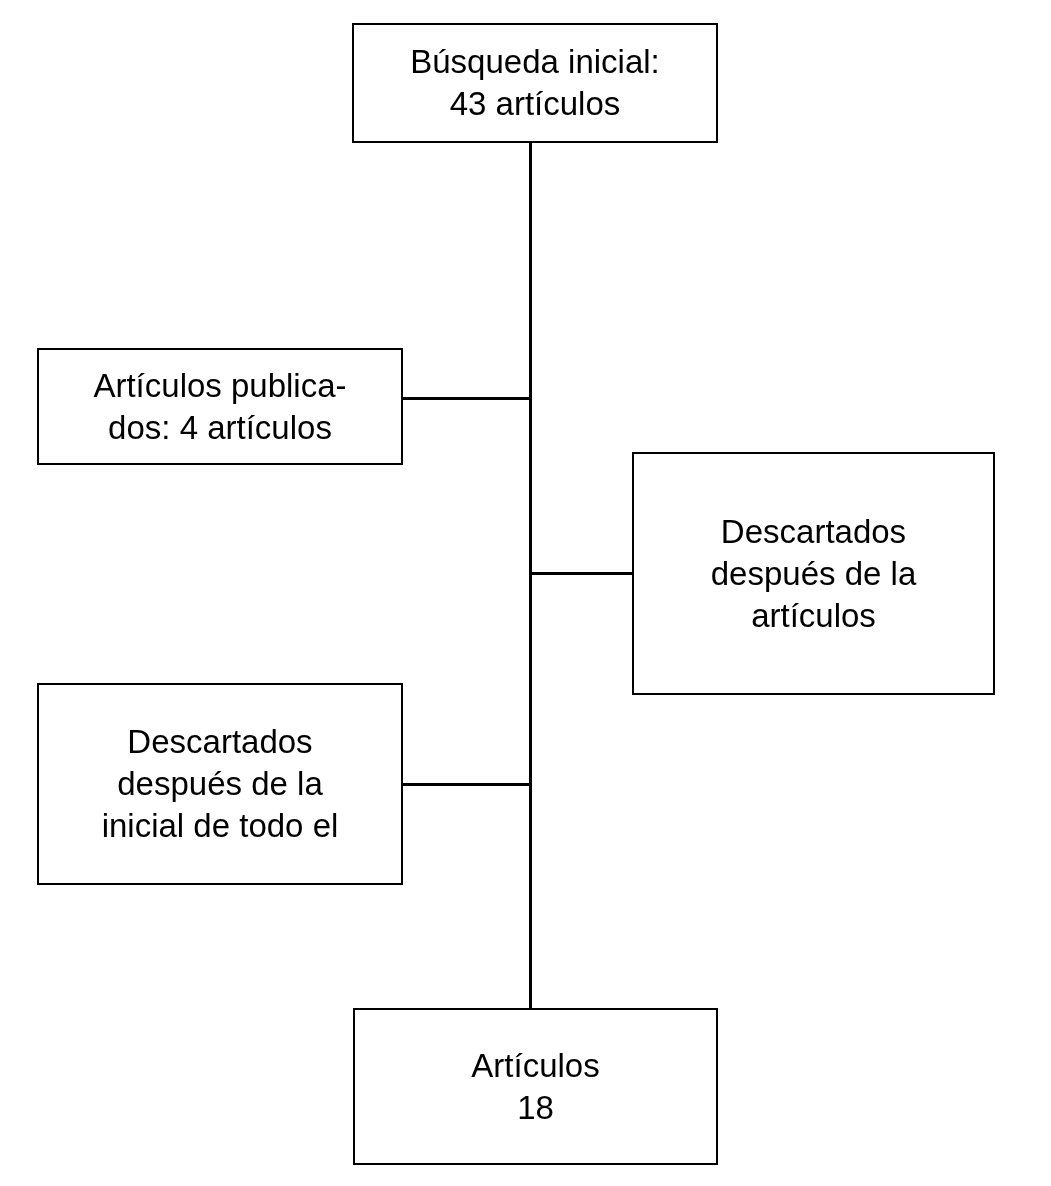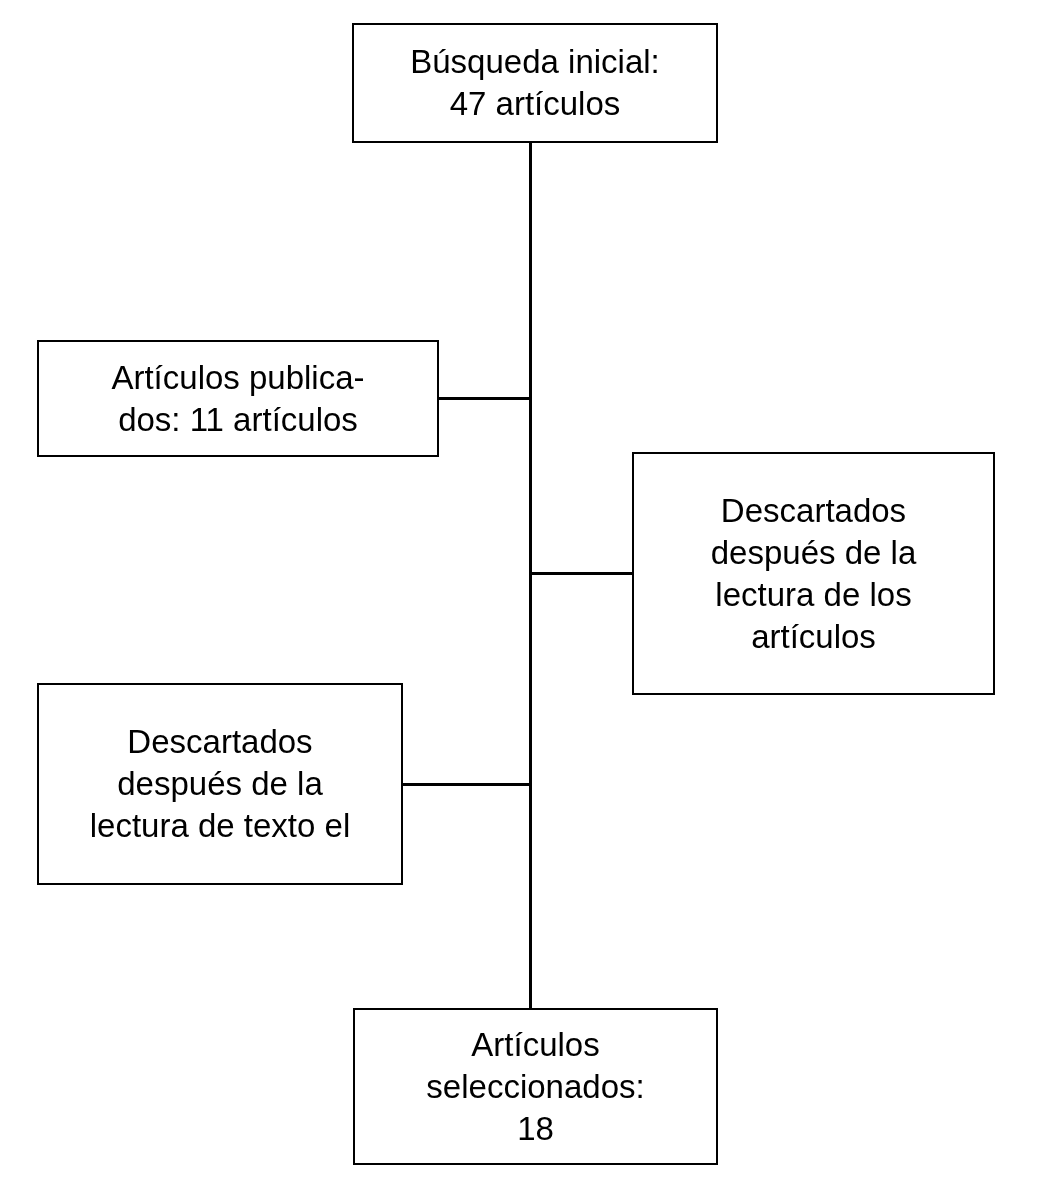--- a/index.html
+++ b/index.html
@@ -23,21 +23,21 @@
     display: flex;
     flex-direction: column;
     justify-content: center;
     align-items: center;
     text-align: center;
     font-size: 33px;
     line-height: 42px;
     white-space: nowrap;
   }
   .box-initial    { left: 352px; top: 23px;   width: 366px; height: 120px; }
-  .box-published  { left: 37px;  top: 340px;  width: 402px; height: 117px; }
+  .box-published  { left: 37px;  top: 348px;  width: 366px; height: 117px; }
   .box-abstracts  { left: 632px; top: 452px;  width: 363px; height: 243px; }
   .box-fulltext   { left: 37px;  top: 683px;  width: 366px; height: 202px; }
   .box-selected   { left: 353px; top: 1008px; width: 365px; height: 157px; }
   .connector {
     position: absolute;
     background: #000000;
   }
   .conn-trunk            { left: 529px; top: 143px; width: 2.5px; height: 865px; }
   .conn-branch-published { left: 403px; top: 397px; width: 127px; height: 2.5px; }
   .conn-branch-abstracts { left: 530px; top: 572px; width: 102px; height: 2.5px; }
@@ -48,40 +48,38 @@
 
 <div class="canvas">
 
   <div class="connector conn-trunk"></div>
   <div class="connector conn-branch-published"></div>
   <div class="connector conn-branch-abstracts"></div>
   <div class="connector conn-branch-fulltext"></div>
 
   <div class="box box-initial">
     <div>Búsqueda inicial:</div>
-    <div>47 artículos</div>
+    <div>43 artículos</div>
   </div>
 
   <div class="box box-published">
     <div>Artículos publica-</div>
-    <div>dos: 11 artículos</div>
+    <div>dos: 4 artículos</div>
   </div>
 
   <div class="box box-abstracts">
     <div>Descartados</div>
     <div>después de la</div>
-    <div>lectura de los</div>
     <div>artículos</div>
   </div>
 
   <div class="box box-fulltext">
     <div>Descartados</div>
     <div>después de la</div>
-    <div>lectura de texto el</div>
+    <div>inicial de todo el</div>
   </div>
 
   <div class="box box-selected">
     <div>Artículos</div>
-    <div>seleccionados:</div>
     <div>18</div>
   </div>
 
 </div>
 
 </body></html>

